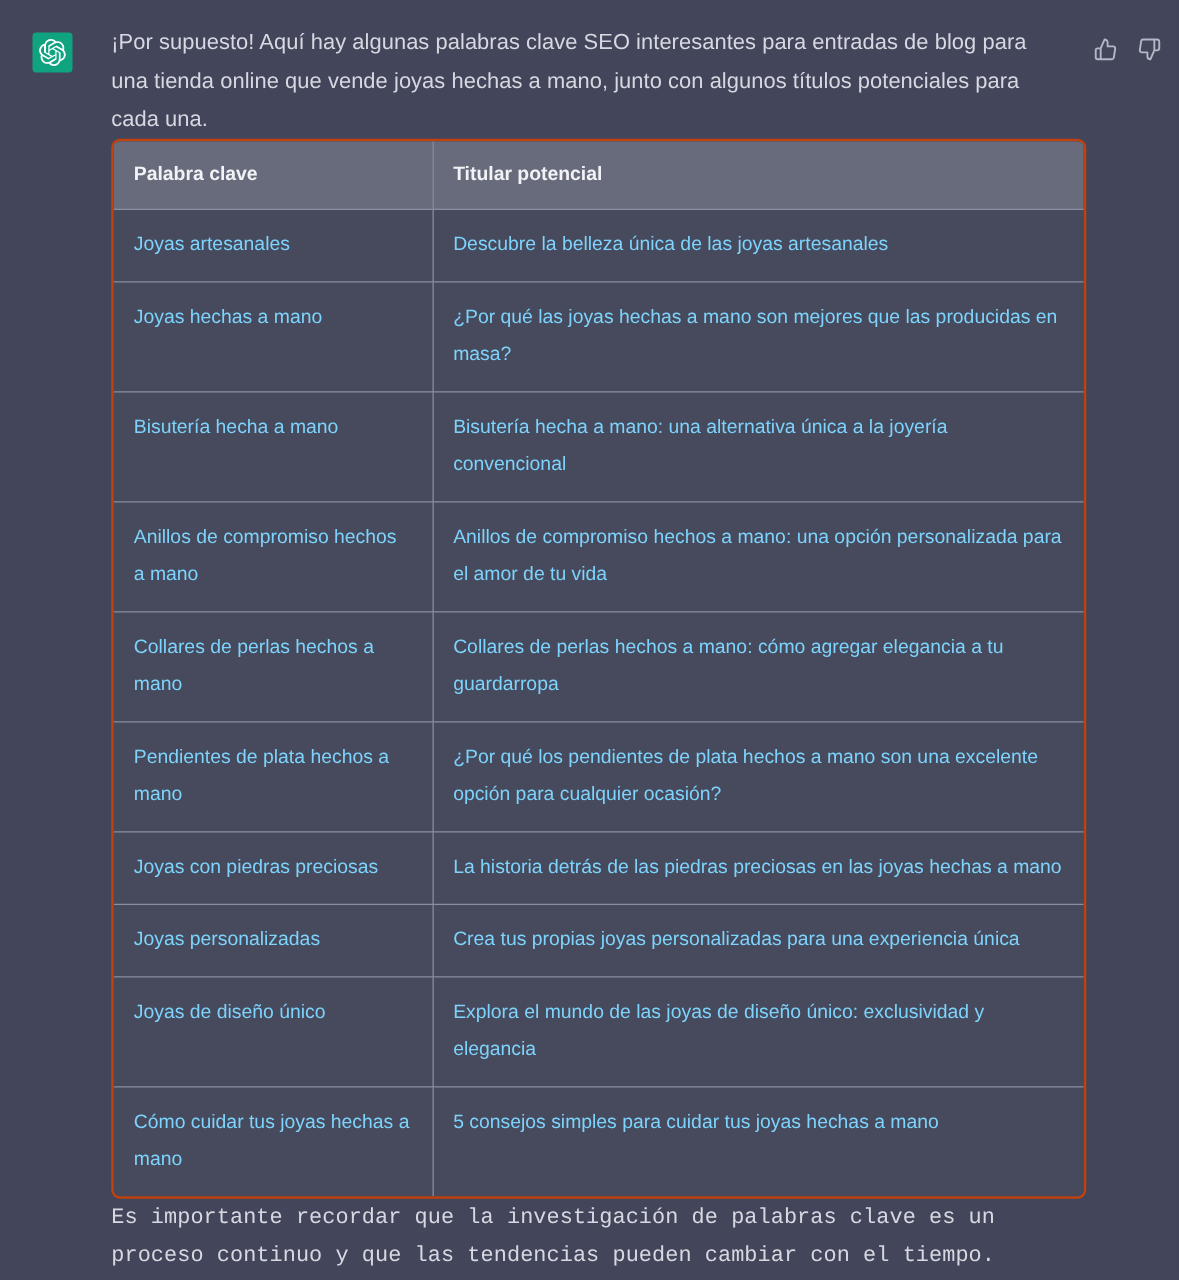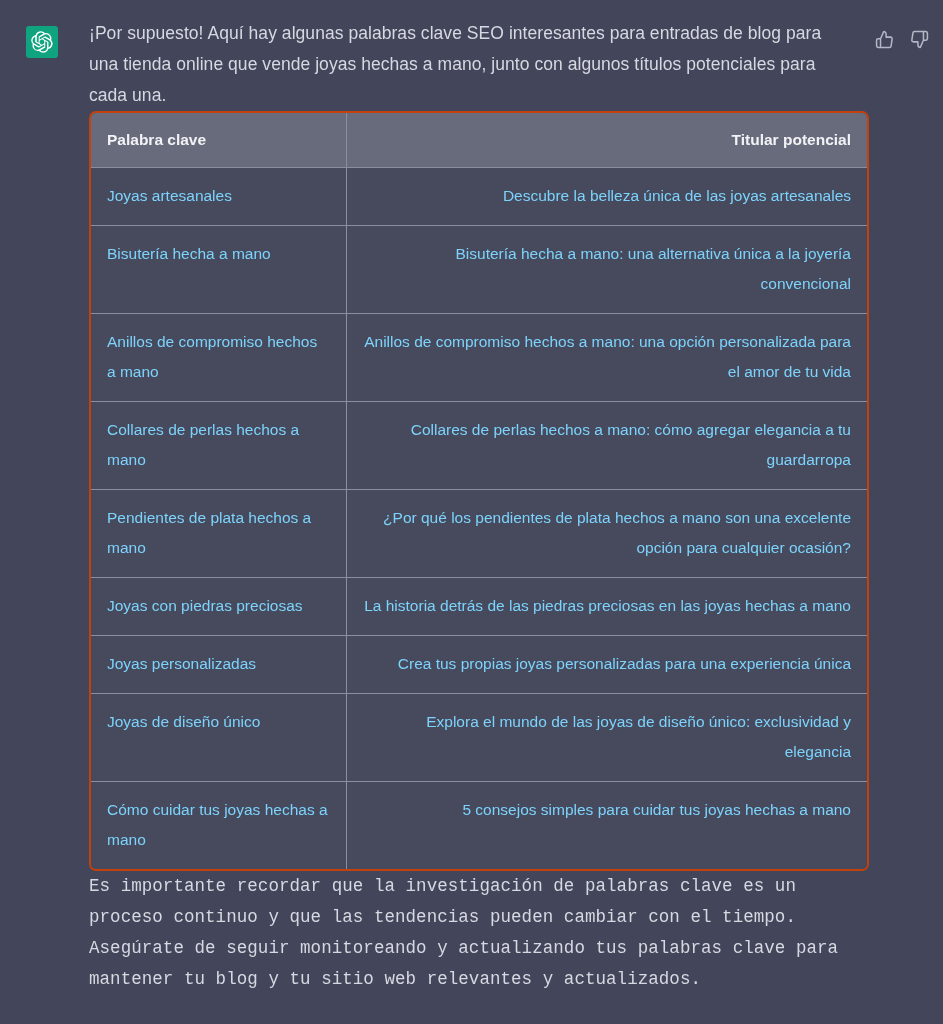--- a/index.html
+++ b/index.html
@@ -97,21 +97,21 @@
   table.kw-table th,
   table.kw-table td {
     text-align: left;
     vertical-align: top;
     padding: 13px 16px 14px 16px;
     line-height: 30px;
     border-right: 1px solid #8a8fa0;
     border-bottom: 1px solid #8a8fa0;
   }
   table.kw-table th:last-child,
-  table.kw-table td:last-child { border-right: none; text-align: right; }
+  table.kw-table td:last-child { border-right: none; }
   table.kw-table tr:last-child td { border-bottom: none; }
 
   table.kw-table thead th {
     background: #686b7b;
     color: #f2f3f6;
     font-weight: bold;
     font-size: 15.5px;
     padding-top: 12px;
     padding-bottom: 12px;
   }
@@ -164,20 +164,24 @@
             <th>Palabra clave</th>
             <th>Titular potencial</th>
           </tr>
         </thead>
         <tbody>
           <tr>
             <td>Joyas artesanales</td>
             <td>Descubre la belleza única de las joyas artesanales</td>
           </tr>
           <tr>
+            <td>Joyas hechas a mano</td>
+            <td>¿Por qué las joyas hechas a mano son mejores que las producidas en masa?</td>
+          </tr>
+          <tr>
             <td>Bisutería hecha a mano</td>
             <td>Bisutería hecha a mano: una alternativa única a la joyería convencional</td>
           </tr>
           <tr>
             <td>Anillos de compromiso hechos a mano</td>
             <td>Anillos de compromiso hechos a mano: una opción personalizada para el amor de tu vida</td>
           </tr>
           <tr>
             <td>Collares de perlas hechos a mano</td>
             <td>Collares de perlas hechos a mano: cómo agregar elegancia a tu guardarropa</td>

